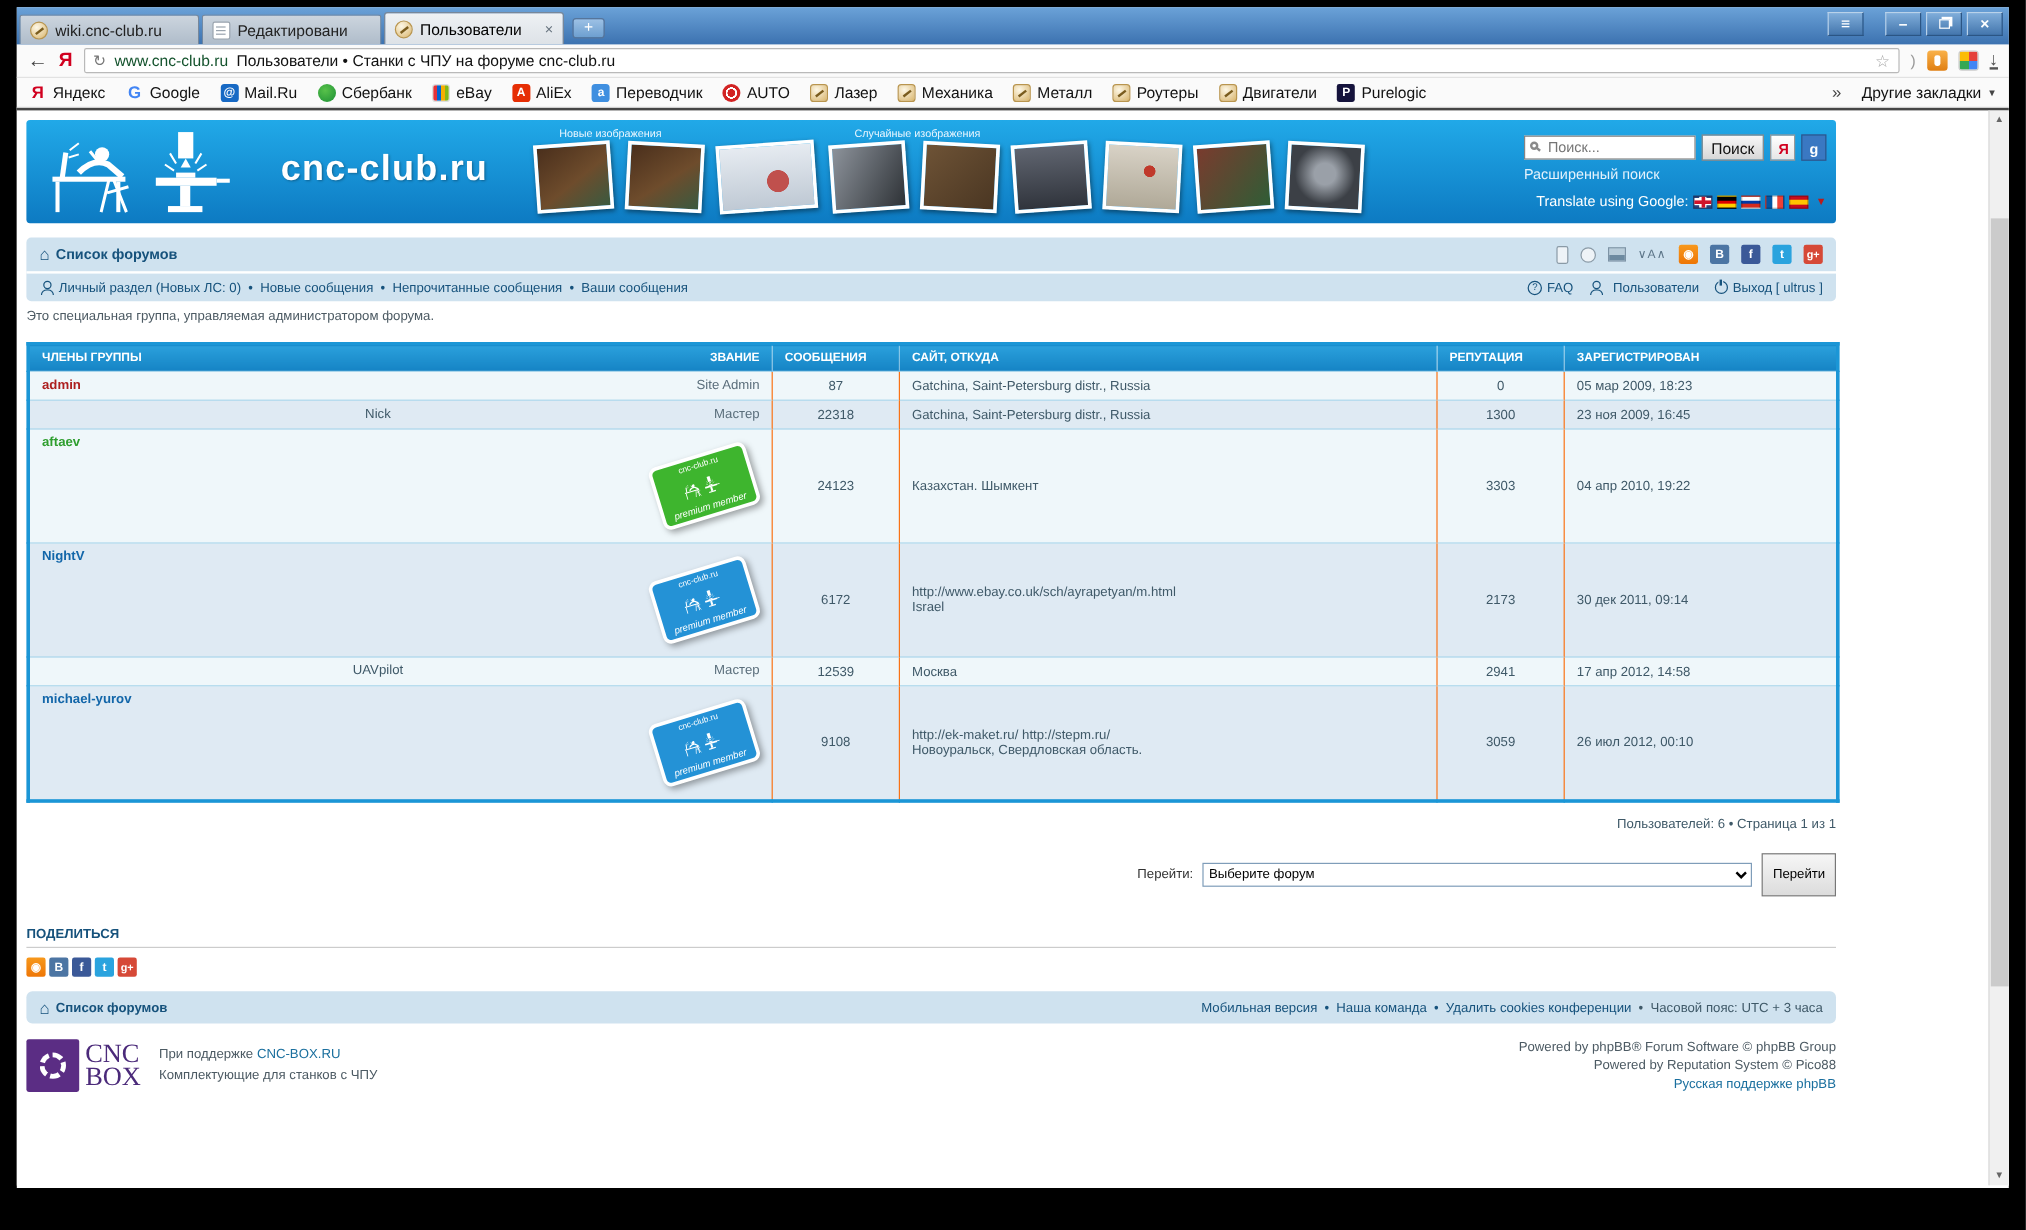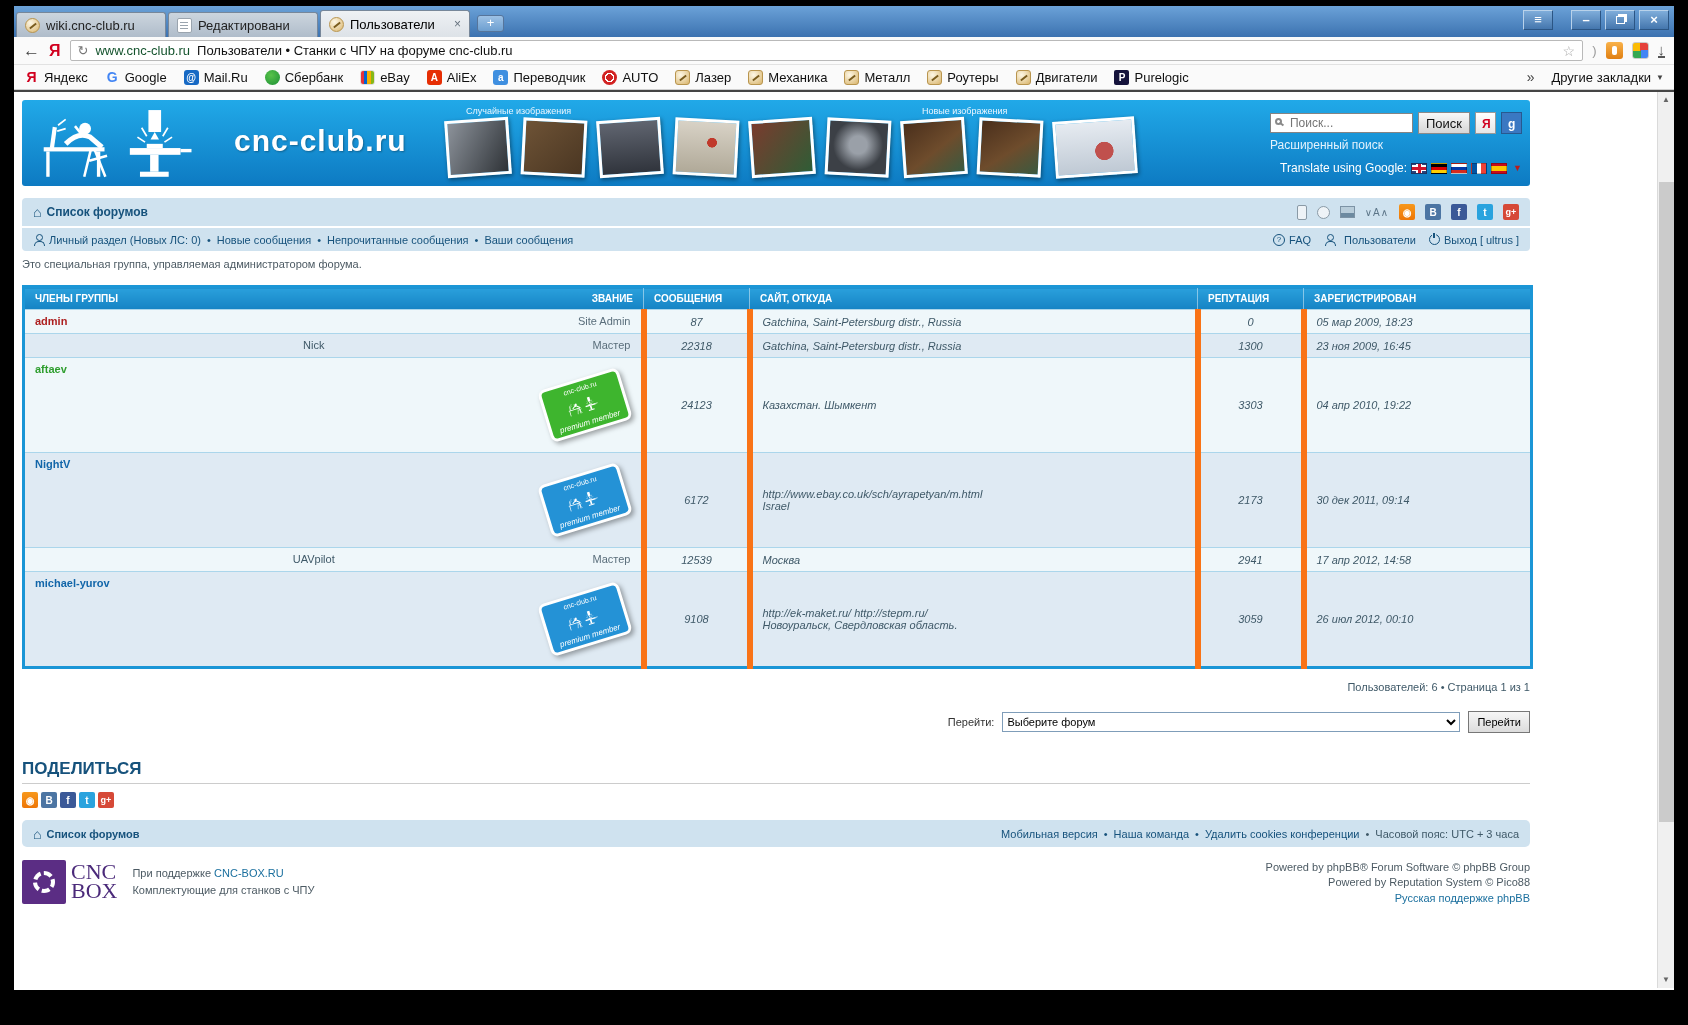--- a/index.html
+++ b/index.html
@@ -149,21 +149,21 @@
 
   
   .group-title{margin:20px 0 0;color:#2e9e2e;font-size:17px;font-weight:bold;}
   .group-desc{margin:7px 0 0;font-size:11px;color:#4c5a63;}
 
   
   .members{margin-top:15px;width:1508px;border-collapse:collapse;table-layout:fixed;border:3px solid #1b96d6;}
   .members th{background:linear-gradient(#2aa0dc,#1583c4);color:#fff;font-size:10px;font-weight:bold;padding:5px 10px;text-align:left;height:22px;}
   .members th+th{border-left:1px solid rgba(255,255,255,.45);}
   .members td{font-size:11px;color:#3f5968;padding:3px 10px;border-top:1px solid #abd6eb;vertical-align:middle;}
-  .members td+td{border-left:6px solid #f97316;font-style:italic;}
+  .members td+td{border-left:1px solid #f97316;}
   .members tbody tr:nth-child(odd){background:#eff7fa;}
   .members tbody tr:nth-child(even){background:#dfeaf3;}
   .th1{display:flex;justify-content:space-between;}
   .tc{text-align:center;}
   .c1{vertical-align:top !important;}
   .c1wrap{display:flex;align-items:flex-start;min-height:17px;}
   .name{font-weight:bold;flex:1;padding-top:2px;}
   .u-admin{color:#ad1f1f;}
   .u-green{color:#2e9e2e;}
   .u-blue{color:#1266a9;}
@@ -174,24 +174,24 @@
     box-shadow:2px 3px 5px rgba(0,0,0,.35);color:#fff;display:flex;flex-direction:column;align-items:center;justify-content:space-between;padding:3px 0 2px;}
   .badge.blue{background:#2492d6;}
   .badge .bt{font-size:7px;line-height:1;}
   .badge .bb{font-size:8px;font-style:italic;line-height:1;}
   .badge-art{width:36px;height:18px;}
 
   .pagination{margin-top:12px;text-align:right;font-size:11px;color:#3f5968;}
 
   .jumprow{margin-top:18px;display:flex;justify-content:flex-end;align-items:center;gap:8px;font-size:11px;color:#333;}
   .jump-select{width:458px;height:20px;font-size:11px;border:1px solid #7f9db9;font-family:"Liberation Sans",sans-serif;background:#fff;}
-  .jump-btn{height:22px;background:linear-gradient(#f6f6f6,#dcdcdc);border:1px solid #777;font-size:11px;padding:0 8px;font-family:"Liberation Sans",sans-serif;}
+  .jump-btn{height:36px;background:linear-gradient(#f6f6f6,#dcdcdc);border:1px solid #777;font-size:11px;padding:0 8px;font-family:"Liberation Sans",sans-serif;}
 
   .share{margin-top:26px;}
-  .share-title{font-size:17px;font-weight:bold;color:#16527c;border-bottom:1px solid #ccc;padding-bottom:4px;}
+  .share-title{font-size:11px;font-weight:bold;color:#16527c;border-bottom:1px solid #ccc;padding-bottom:4px;}
   .share-icons{display:flex;gap:3px;margin-top:8px;}
 
   .bottombar{margin-top:12px;height:27px;background:#cfe2ef;border-radius:5px;display:flex;align-items:center;padding:0 11px;font-size:11px;color:#16527c;}
   .bb-right{margin-left:auto;display:flex;align-items:center;}
   .bb-tz::before{content:"•";margin:0 6px;}
   .bb-tz{color:#3f5968;}
 
   .pagefooter{margin-top:13px;display:flex;align-items:flex-start;padding-bottom:10px;}
   .cnclogo{display:flex;gap:5px;align-items:center;}
   .cncbox-gear{width:44px;height:44px;background:#5b2d84;border-radius:2px;display:flex;align-items:center;justify-content:center;}
@@ -336,33 +336,33 @@
 
     <div class="page">
 
       <div class="siteheader">
         <svg class="logo-art">
             <use href="#logo-art-symbol"></use>
           </svg>
         <div class="brand">cnc-club.ru</div>
         <div class="thumbs">
           <div class="tgroup">
+            <span class="tglabel">Новые изображения</span>
+            <div class="thumb pcb-photo-1"></div>
+              <div class="thumb pcb-photo-2"></div>
+              <div class="thumb cad-screenshot"></div>
+          </div>
+          <div class="tgroup">
             <span class="tglabel">Случайные изображения</span>
             <div class="thumb cutters-photo"></div>
               <div class="thumb laser-photo"></div>
               <div class="thumb engine-photo"></div>
               <div class="thumb panel-photo"></div>
               <div class="thumb boards-photo"></div>
               <div class="thumb pulleys-photo"></div>
-          </div>
-          <div class="tgroup">
-            <span class="tglabel">Новые изображения</span>
-            <div class="thumb pcb-photo-1"></div>
-              <div class="thumb pcb-photo-2"></div>
-              <div class="thumb cad-screenshot"></div>
           </div>
         </div>
         <div class="searchbox">
           <div class="s-row">
             <span class="s-inputwrap">
               <span class="search-icon"></span>
               <input class="s-input" placeholder="Поиск..." style="">
             </span>
             <button class="s-btn">Поиск</button>
             <button class="s-ya">Я</button>

